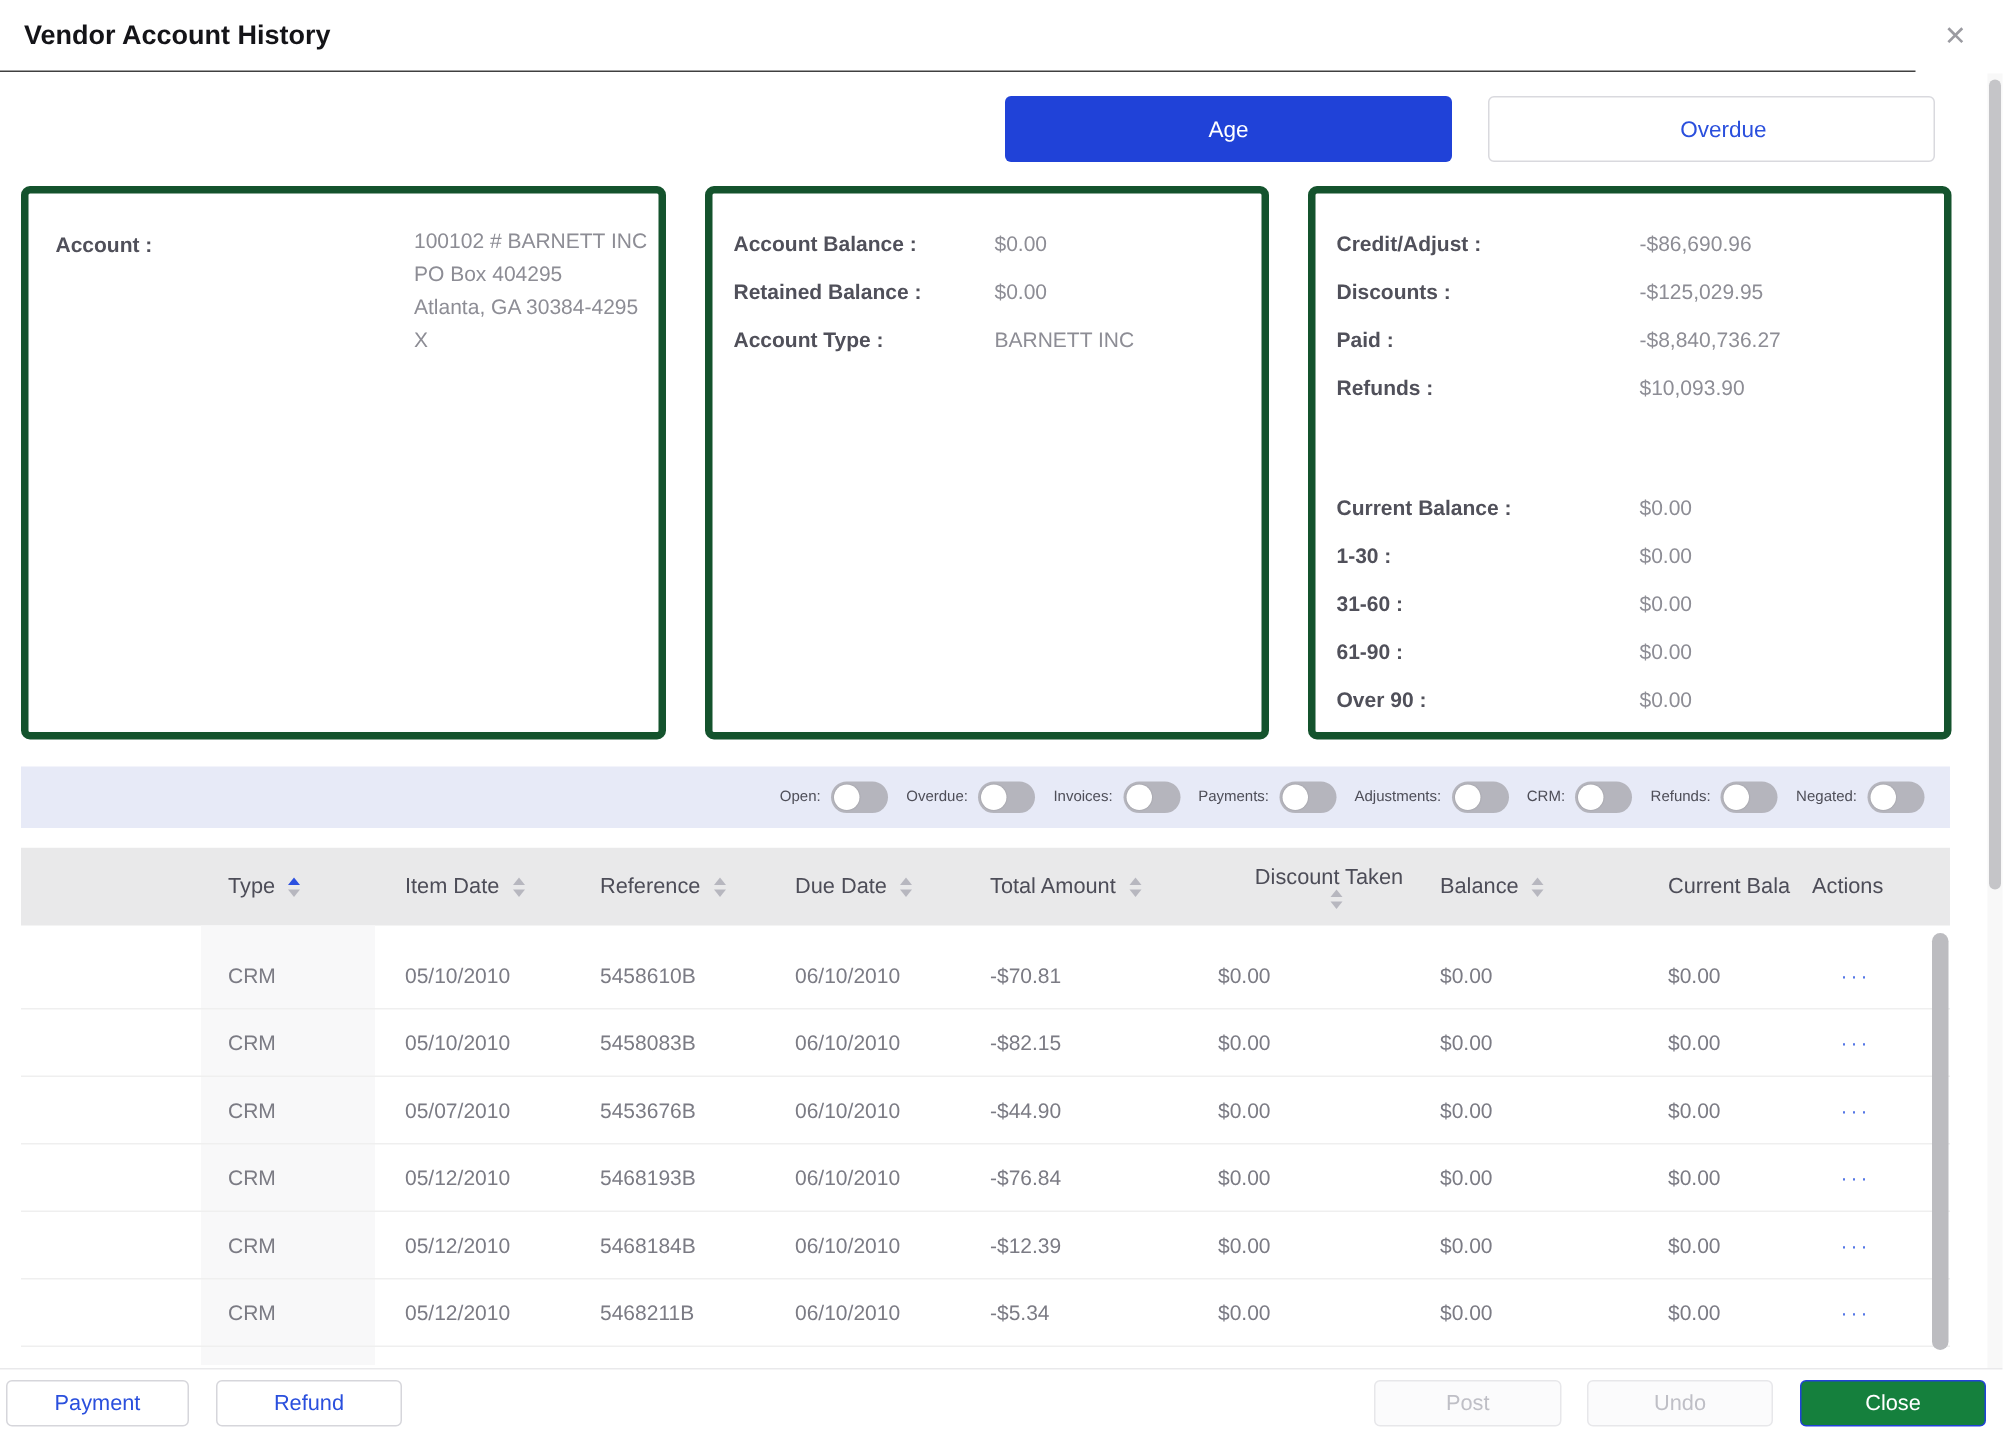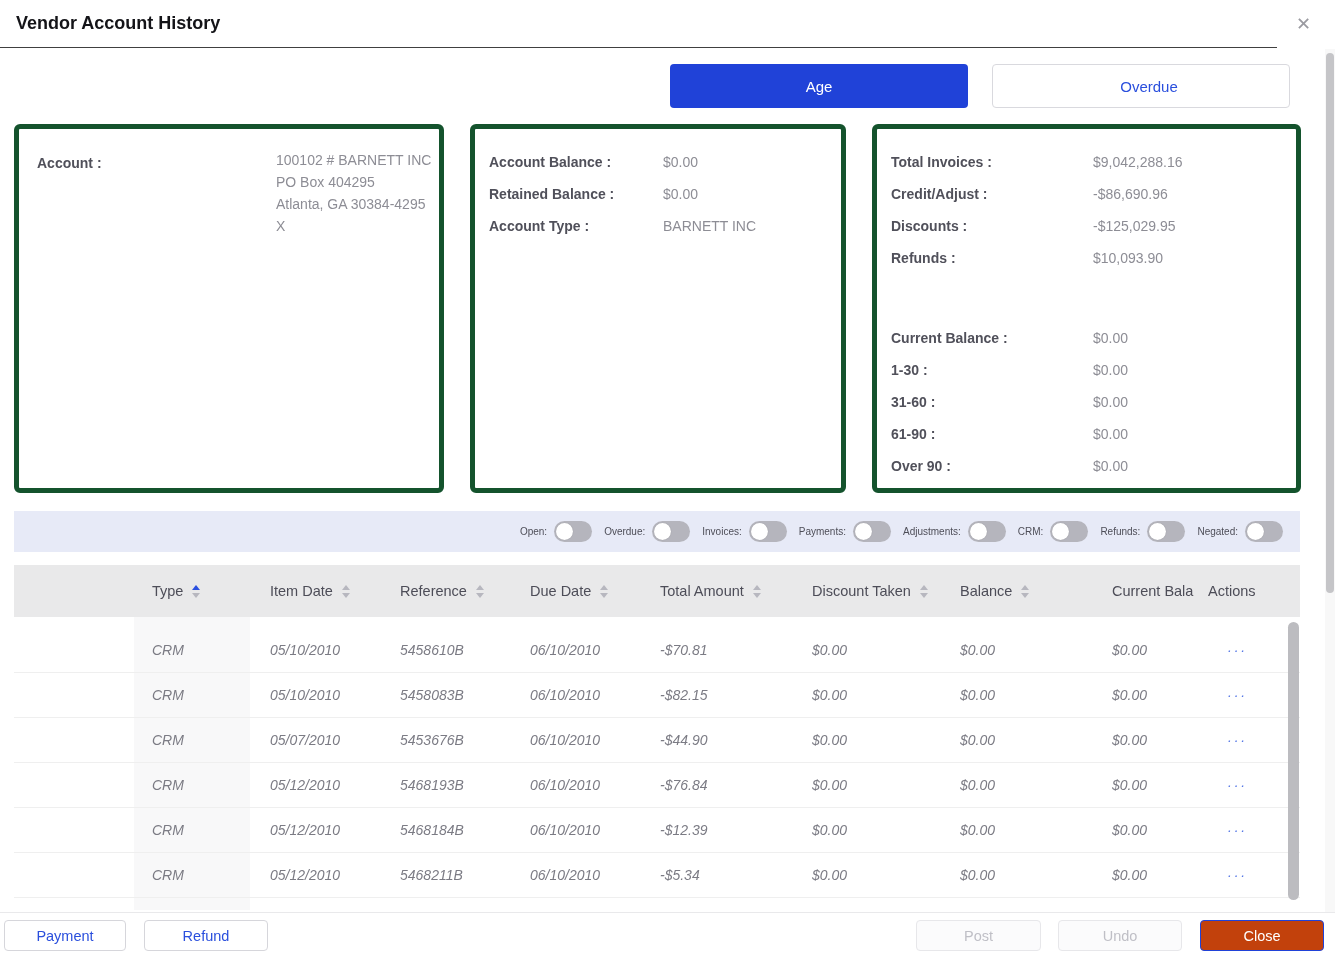--- a/index.html
+++ b/index.html
@@ -48,33 +48,33 @@
   .filter { display:flex; align-items:center; gap:7px; }
   .filter-label { font-size:10px; color:#4e4e58; white-space:nowrap; }
   .toggle { width:38px; height:21px; border-radius:11px; background:#b5b5bd; position:relative; cursor:pointer; flex:0 0 auto; }
   .toggle .knob { position:absolute; left:2px; top:2px; width:17px; height:17px; border-radius:50%; background:#ffffff; box-shadow:0 0 1px rgba(0,0,0,.25); }
 
   
   .grid { position:absolute; left:14px; top:565px; width:1286px; height:345px; overflow:hidden; }
   .thead { display:flex; height:52px; background:#e9e9ea; align-items:center;
            font-size:14.5px; color:#4d4d58; }
   .th { display:flex; align-items:center; white-space:nowrap; }
-  .tbody { position:relative; padding-top:11px; height:293px;font-style:italic; }
+  .tbody { position:relative; padding-top:11px; height:293px; }
   .col-tint { position:absolute; left:120px; top:0; width:116px; height:293px; background:#f8f8f9; }
   .row { display:flex; height:45px; align-items:center; border-bottom:1px solid #efefef;
          font-size:14px; color:#7b7b84; position:relative; }
   .cell { white-space:nowrap; }
 
   .c0 { width:120px; }
   .c1 { width:116px; padding-left:18px; }
   .c2 { width:140px; padding-left:20px; }
   .c3 { width:130px; padding-left:10px; }
   .c4 { width:130px; padding-left:10px; }
   .c5 { width:160px; padding-left:10px; }
-  .c6 { width:150px; padding-left:2px; }
+  .c6 { width:150px; padding-left:2px;flex-direction:column; }
   .c7 { width:140px; }
   .c8 { width:100px; padding-left:12px; overflow:hidden; }
   .th.c9 { width:80px; padding-left:8px; }
   .cell.c9 { width:80px; padding-left:27px; }
 
   .sort { display:inline-flex; flex-direction:column; gap:3px; margin-left:9px; cursor:pointer; }
   .tri-up { width:0; height:0; border-left:4px solid transparent; border-right:4px solid transparent; border-bottom:5px solid #b7b7bf; }
   .tri-down { width:0; height:0; border-left:4px solid transparent; border-right:4px solid transparent; border-top:5px solid #b7b7bf; }
   .tri-up.active { border-bottom-color:#2b50e0; }
 
@@ -82,21 +82,21 @@
 
   
   .footer { position:absolute; left:0; top:912px; width:1335px; height:52px; border-top:1px solid #e9e9eb; background:#fff; }
   .btn { position:absolute; top:7px; height:31px; border-radius:4px; font-size:14.5px;
          display:flex; align-items:center; justify-content:center; cursor:pointer;
          font-family:"Liberation Sans", sans-serif; }
   .btn-payment { left:4px;    width:122px; background:#fff; border:1px solid #d6d6db; color:#2a4fdd; }
   .btn-refund  { left:144px;  width:124px; background:#fff; border:1px solid #d6d6db; color:#2a4fdd; }
   .btn-post    { left:916px;  width:125px; background:#fbfbfc; border:1px solid #e7e7ea; color:#bfbfc6; }
   .btn-undo    { left:1058px; width:124px; background:#fbfbfc; border:1px solid #e7e7ea; color:#bfbfc6; }
-  .btn-close   { left:1200px; width:124px; background:#c2410c; border:1px solid #2042d8; color:#ffffff; }
+  .btn-close   { left:1200px; width:124px; background:#15803d; border:1px solid #2042d8; color:#ffffff; }
 
   
   .outer-track { position:absolute; left:1325px; top:49px; width:10px; height:863px; background:#f8f8f8; }
   .outer-thumb { position:absolute; left:1326px; top:53px; width:8px; height:540px; background:#c5c5c8; border-radius:4px; }
   .inner-thumb { position:absolute; left:1288px; top:622px; width:11px; height:278px; background:#bcbcc0; border-radius:6px; }
 </style>
 </head>
 <body>
 
 <div class="modal-header">
@@ -130,30 +130,30 @@
     <div class="prow">
       <span class="plabel">Account Type :</span>
       <span class="pvalue">BARNETT INC</span>
     </div>
   </div>
 </div>
 
 <div class="panel panel-totals">
   <div class="prows prows-a">
     <div class="prow">
-      <span class="plabel">Total Invoices :</span>
-      <span class="pvalue">$9,042,288.16</span>
-    </div>
-    <div class="prow">
       <span class="plabel">Credit/Adjust :</span>
       <span class="pvalue">-$86,690.96</span>
     </div>
     <div class="prow">
       <span class="plabel">Discounts :</span>
       <span class="pvalue">-$125,029.95</span>
+    </div>
+    <div class="prow">
+      <span class="plabel">Paid :</span>
+      <span class="pvalue">-$8,840,736.27</span>
     </div>
     <div class="prow">
       <span class="plabel">Refunds :</span>
       <span class="pvalue">$10,093.90</span>
     </div>
   </div>
   <div class="prows prows-b">
     <div class="prow">
       <span class="plabel">Current Balance :</span>
       <span class="pvalue">$0.00</span>

